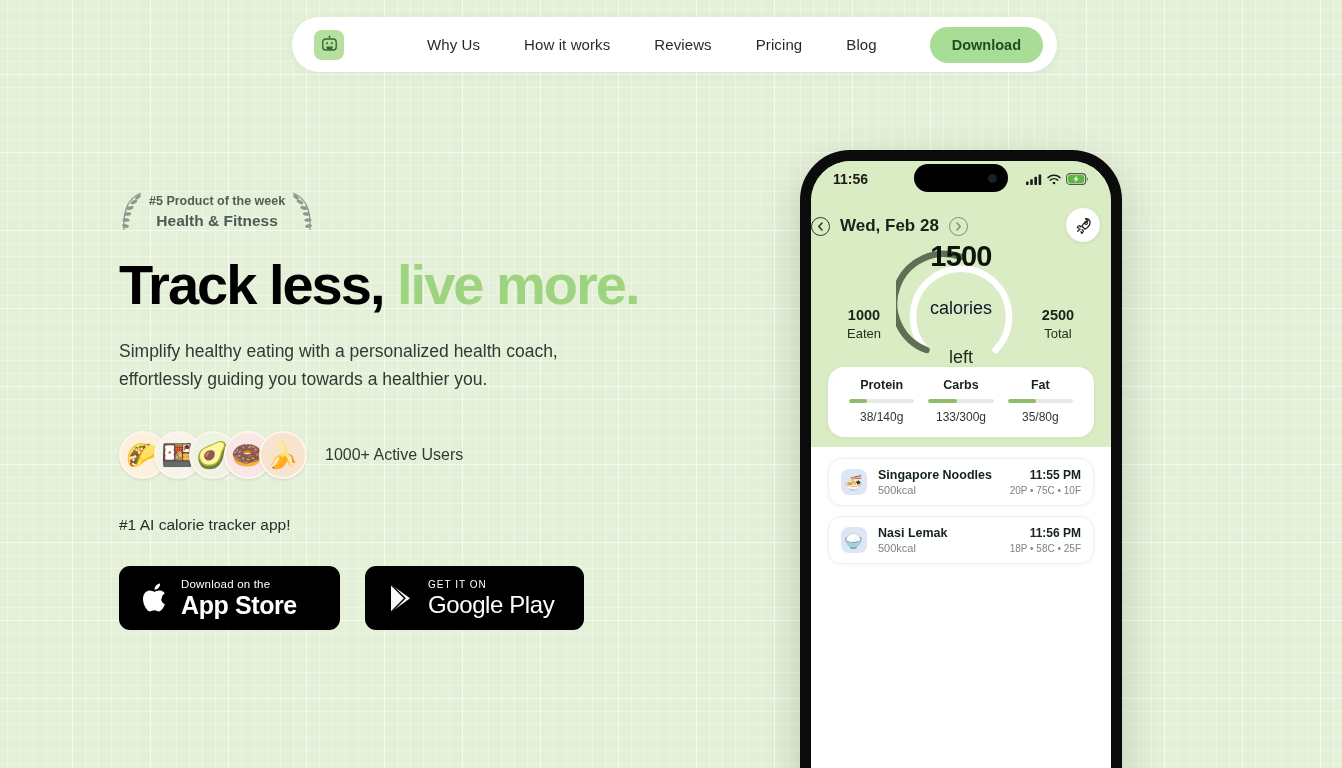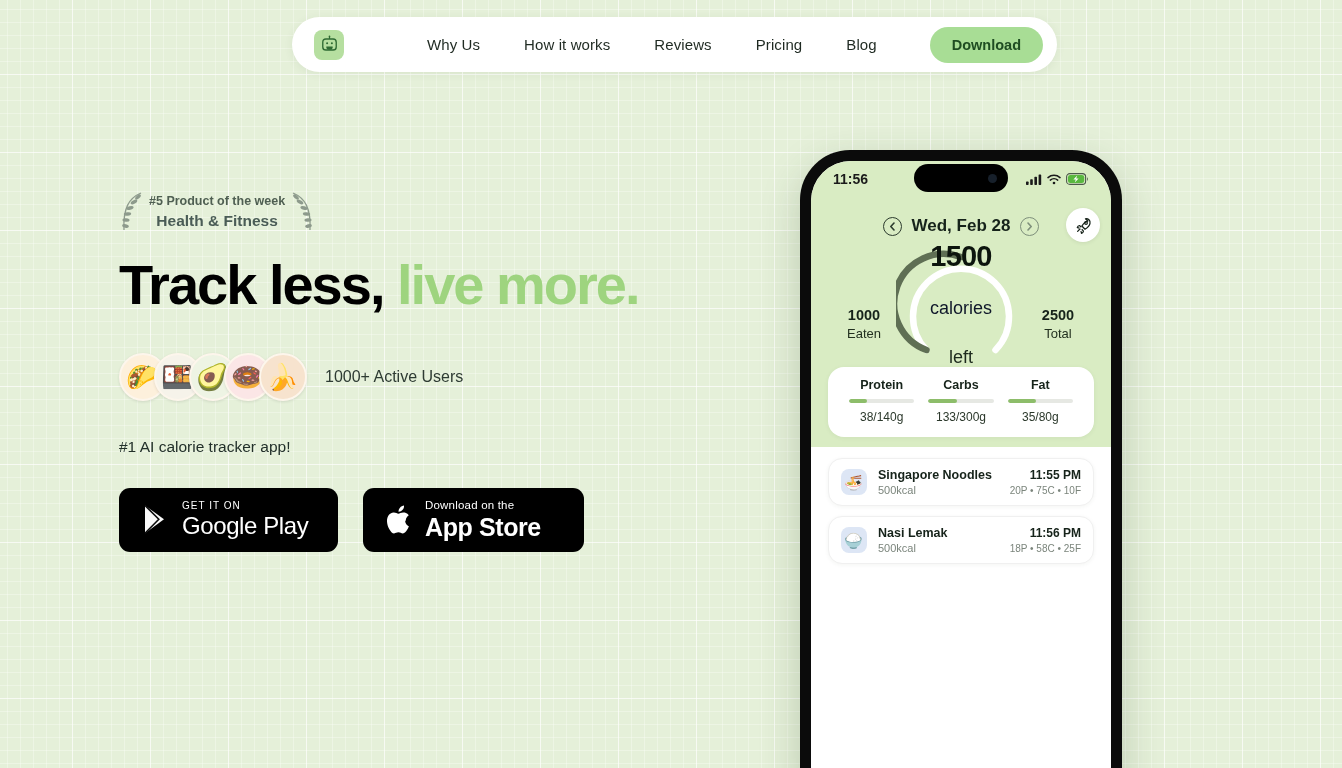--- a/index.html
+++ b/index.html
@@ -138,21 +138,21 @@
   .status-icons { display:flex; align-items:center; gap:5px; }
   .island {
     position:absolute; left:50%; top:3px; transform:translateX(-50%);
     width:94px; height:28px; background:#000; border-radius:16px;
     display:flex; align-items:center; justify-content:flex-end;
     padding-right:11px;
   }
   .island-cam { width:9px; height:9px; border-radius:50%; background:#17202b; }
 
   .date-row {
-    display:flex; align-items:center; justify-content:center;
+    display:flex; align-items:center; 
     gap:10px; margin-top:14px; position:relative; height:30px;
   }
   .date-text { font-size:17px; font-weight:700; color:#16231a; }
   .arrow-btn {
     width:19px; height:19px; border-radius:50%;
     border:1.6px solid #2c3b2e;
     display:flex; align-items:center; justify-content:center;
     cursor:pointer; background:transparent;
   }
   .arrow-btn.next { border-color:#7e8f7b; }
@@ -270,20 +270,21 @@
         <ellipse cx="6.5" cy="36" rx="3.4" ry="1.7" transform="rotate(14 6.5 36)"></ellipse>
       </g>
     </svg>
   </div>
 
   <h1 class="headline">
     <span>Track less,</span>
     <span class="accent">live more.</span>
   </h1>
 
+  <p class="subhead">Simplify healthy eating with a personalized health coach, effortlessly guiding you towards a healthier you.</p>
 
   <div class="social">
     <div class="avatars">
       <div class="avatar" style="background:#fdf0dc">
         <span>🌮</span>
       </div>
       <div class="avatar" style="background:#f6f3ea">
         <span>🍱</span>
       </div>
       <div class="avatar" style="background:#eef4e4">
@@ -295,42 +296,42 @@
       <div class="avatar" style="background:#f7e3ce">
         <span>🍌</span>
       </div>
     </div>
     <span class="social-label">1000+ Active Users</span>
   </div>
 
   <div class="tagline">#1 AI calorie tracker app!</div>
 
   <div class="stores">
+    <button class="store-btn apple">
+      <svg width="29" height="34" viewBox="0 0 24 28">
+        <path fill="#fff" d="M17.2 14.6c0-3 2.4-4.4 2.5-4.5-1.4-2-3.5-2.3-4.2-2.3-1.8-.2-3.5 1-4.4 1-.9 0-2.3-1-3.8-1-1.9 0-3.7 1.1-4.7 2.9-2 3.5-.5 8.7 1.4 11.5.9 1.4 2.1 2.9 3.5 2.9 1.4-.1 1.9-.9 3.6-.9s2.2.9 3.7.9c1.5 0 2.5-1.4 3.4-2.8 1.1-1.6 1.5-3.1 1.5-3.2-.1 0-2.9-1.1-3-4.5z"></path>
+        <path fill="#fff" d="M14.6 5.6c.8-.9 1.3-2.2 1.1-3.5-1.1.1-2.5.8-3.3 1.7-.7.8-1.3 2.1-1.2 3.4 1.2.1 2.5-.6 3.4-1.6z"></path>
+      </svg>
+      <span class="store-txt">
+        <span class="store-small">Download on the</span>
+        <span class="store-big">App Store</span>
+      </span>
+    </button>
+
     <button class="store-btn google">
       <svg width="30" height="33" viewBox="0 0 30 33">
         <path fill="#fff" d="M4 2.5 L23 16.3 L4 30.2 Z" opacity="0.98"></path>
         <path fill="#0b0b0b" d="M4.2 2.8 L16.6 16.3 L4.2 29.8 Z" opacity="0"></path>
         <path fill="none" stroke="#0b0b0b" stroke-width="1.6" d="M4 2.5 L17.8 16.3 L4 30.2"></path>
       </svg>
       <span class="store-txt">
         <span class="store-small caps">GET IT ON</span>
         <span class="store-big gp">Google Play</span>
       </span>
     </button>
-
-    <button class="store-btn apple">
-      <svg width="29" height="34" viewBox="0 0 24 28">
-        <path fill="#fff" d="M17.2 14.6c0-3 2.4-4.4 2.5-4.5-1.4-2-3.5-2.3-4.2-2.3-1.8-.2-3.5 1-4.4 1-.9 0-2.3-1-3.8-1-1.9 0-3.7 1.1-4.7 2.9-2 3.5-.5 8.7 1.4 11.5.9 1.4 2.1 2.9 3.5 2.9 1.4-.1 1.9-.9 3.6-.9s2.2.9 3.7.9c1.5 0 2.5-1.4 3.4-2.8 1.1-1.6 1.5-3.1 1.5-3.2-.1 0-2.9-1.1-3-4.5z"></path>
-        <path fill="#fff" d="M14.6 5.6c.8-.9 1.3-2.2 1.1-3.5-1.1.1-2.5.8-3.3 1.7-.7.8-1.3 2.1-1.2 3.4 1.2.1 2.5-.6 3.4-1.6z"></path>
-      </svg>
-      <span class="store-txt">
-        <span class="store-small">Download on the</span>
-        <span class="store-big">App Store</span>
-      </span>
-    </button>
   </div>
 </div>
 
 <div class="phone">
   <div class="phone-screen">
 
     <div class="screen-top">
 
       <div class="statusbar">
         <span class="status-time">11:56</span>

